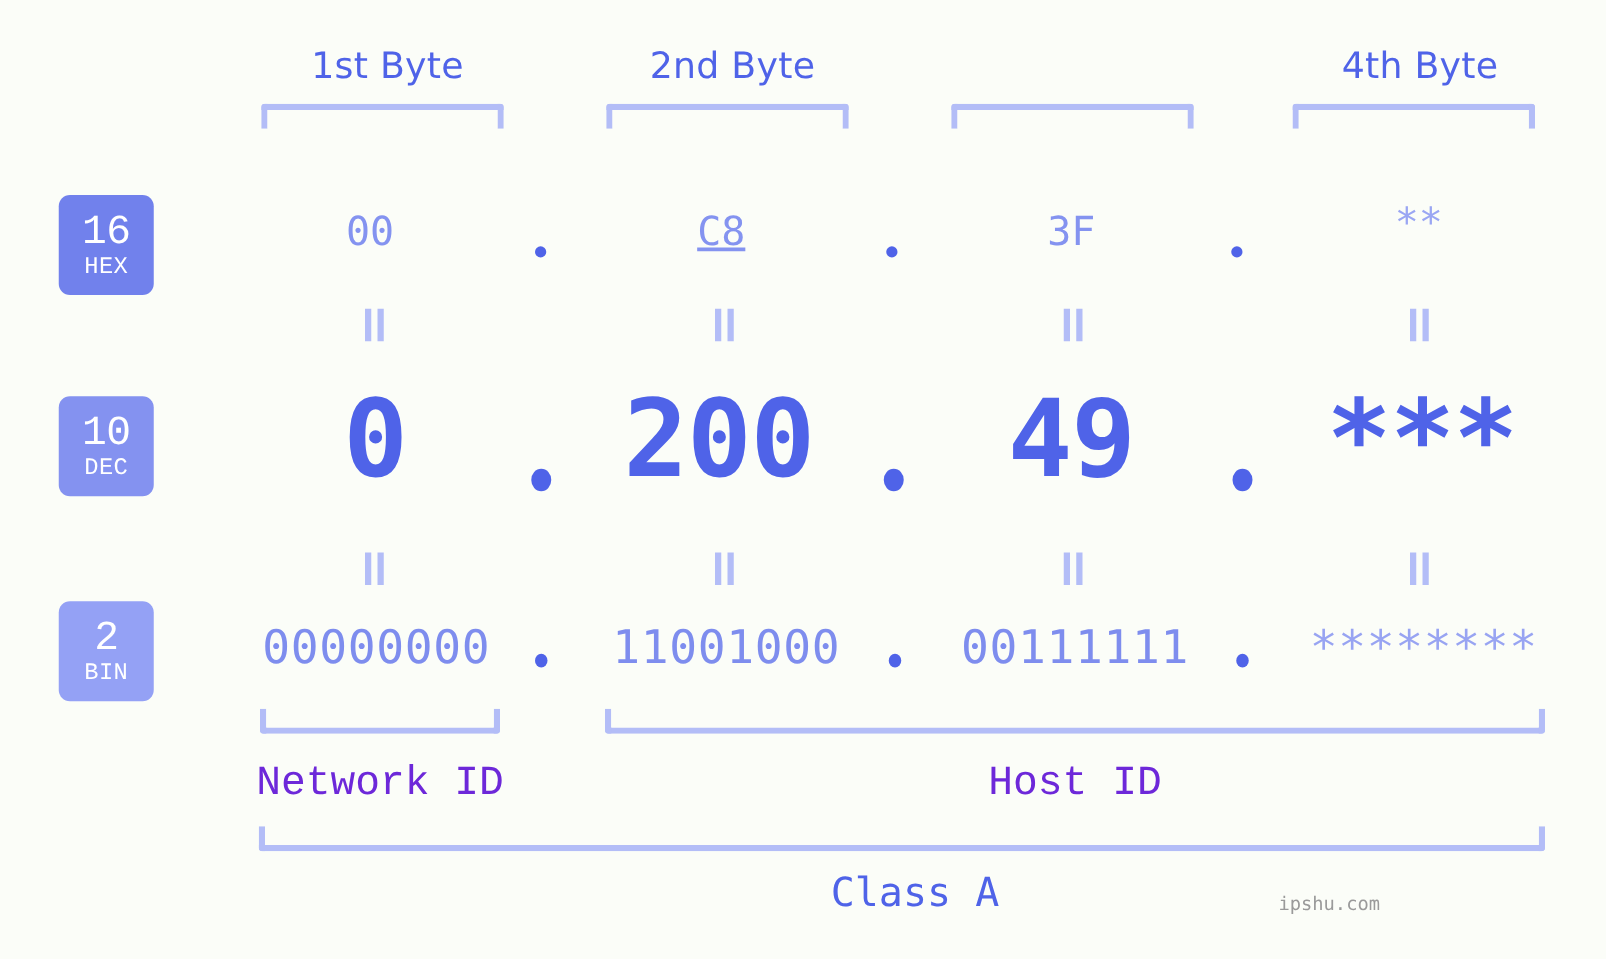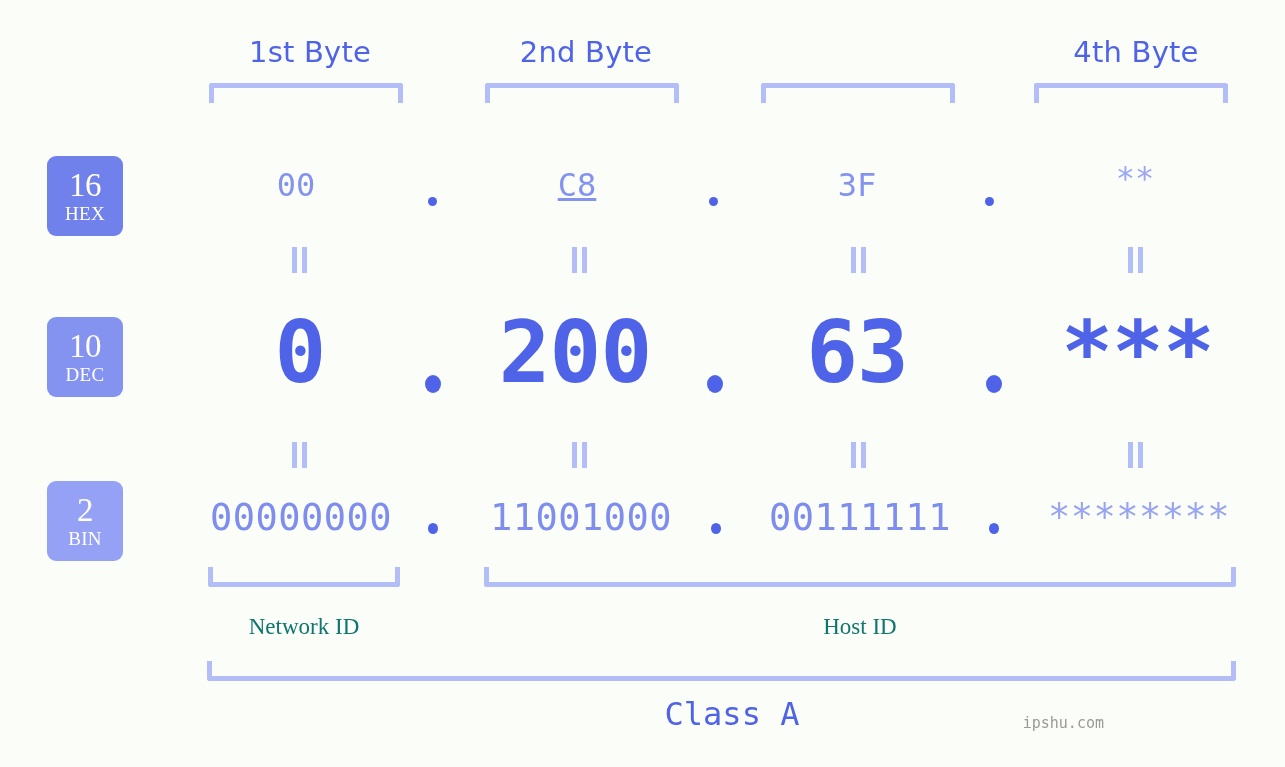--- a/index.html
+++ b/index.html
@@ -66,21 +66,21 @@
     position: absolute;
     left: 47px;
     width: 76px;
     height: 80px;
     border-radius: 9px;
     color: #ffffff;
     display: flex;
     flex-direction: column;
     align-items: center;
     justify-content: center;
-    font-family: Liberation Serif, serif;
+    font-family: Liberation Mono, monospace;
     line-height: 1;
   }
   .badge .num {
     font-size: 33px;
     font-weight: 400;
     letter-spacing: -0.5px;
     margin-bottom: 2px;
   }
   .badge .sub {
     font-size: 19px;
@@ -157,23 +157,23 @@
   .eq i.l { left: 2px; }
   .eq i.r { left: 12px; }
 
   
   .id-label {
     position: absolute;
     top: 612px;
     height: 30px;
     line-height: 30px;
     text-align: center;
-    font-size: 23px;
-    color: #0f766e;
-    font-family: Liberation Serif, serif;
+    font-size: 33px;
+    color: #6d28d9;
+    font-family: Liberation Mono, monospace;
     white-space: nowrap;
   }
 
   
   .class-label {
     position: absolute;
     top: 694px;
     height: 40px;
     line-height: 40px;
     text-align: center;
@@ -243,21 +243,21 @@
   <div class="badge badge-dec">
     <span class="num">10</span>
     <span class="sub">DEC</span>
   </div>
 
   <div class="row-dec">
     <div class="cell" style="left:200px;width:200px;">0</div>
     <div class="dot dot-dec" style="left:425px;"></div>
     <div class="cell" style="left:470px;width:210px;">200</div>
     <div class="dot dot-dec" style="left:707px;"></div>
-    <div class="cell" style="left:752px;width:210px;">63</div>
+    <div class="cell" style="left:752px;width:210px;">49</div>
     <div class="dot dot-dec" style="left:986px;"></div>
     <div class="cell" style="left:1030px;width:215px;">***</div>
   </div>
 
   <div class="eq" style="left:290px;top:442px;">
     <i class="l"></i>
       <i class="r"></i>
   </div>
   <div class="eq" style="left:570px;top:442px;">
     <i class="l"></i>

